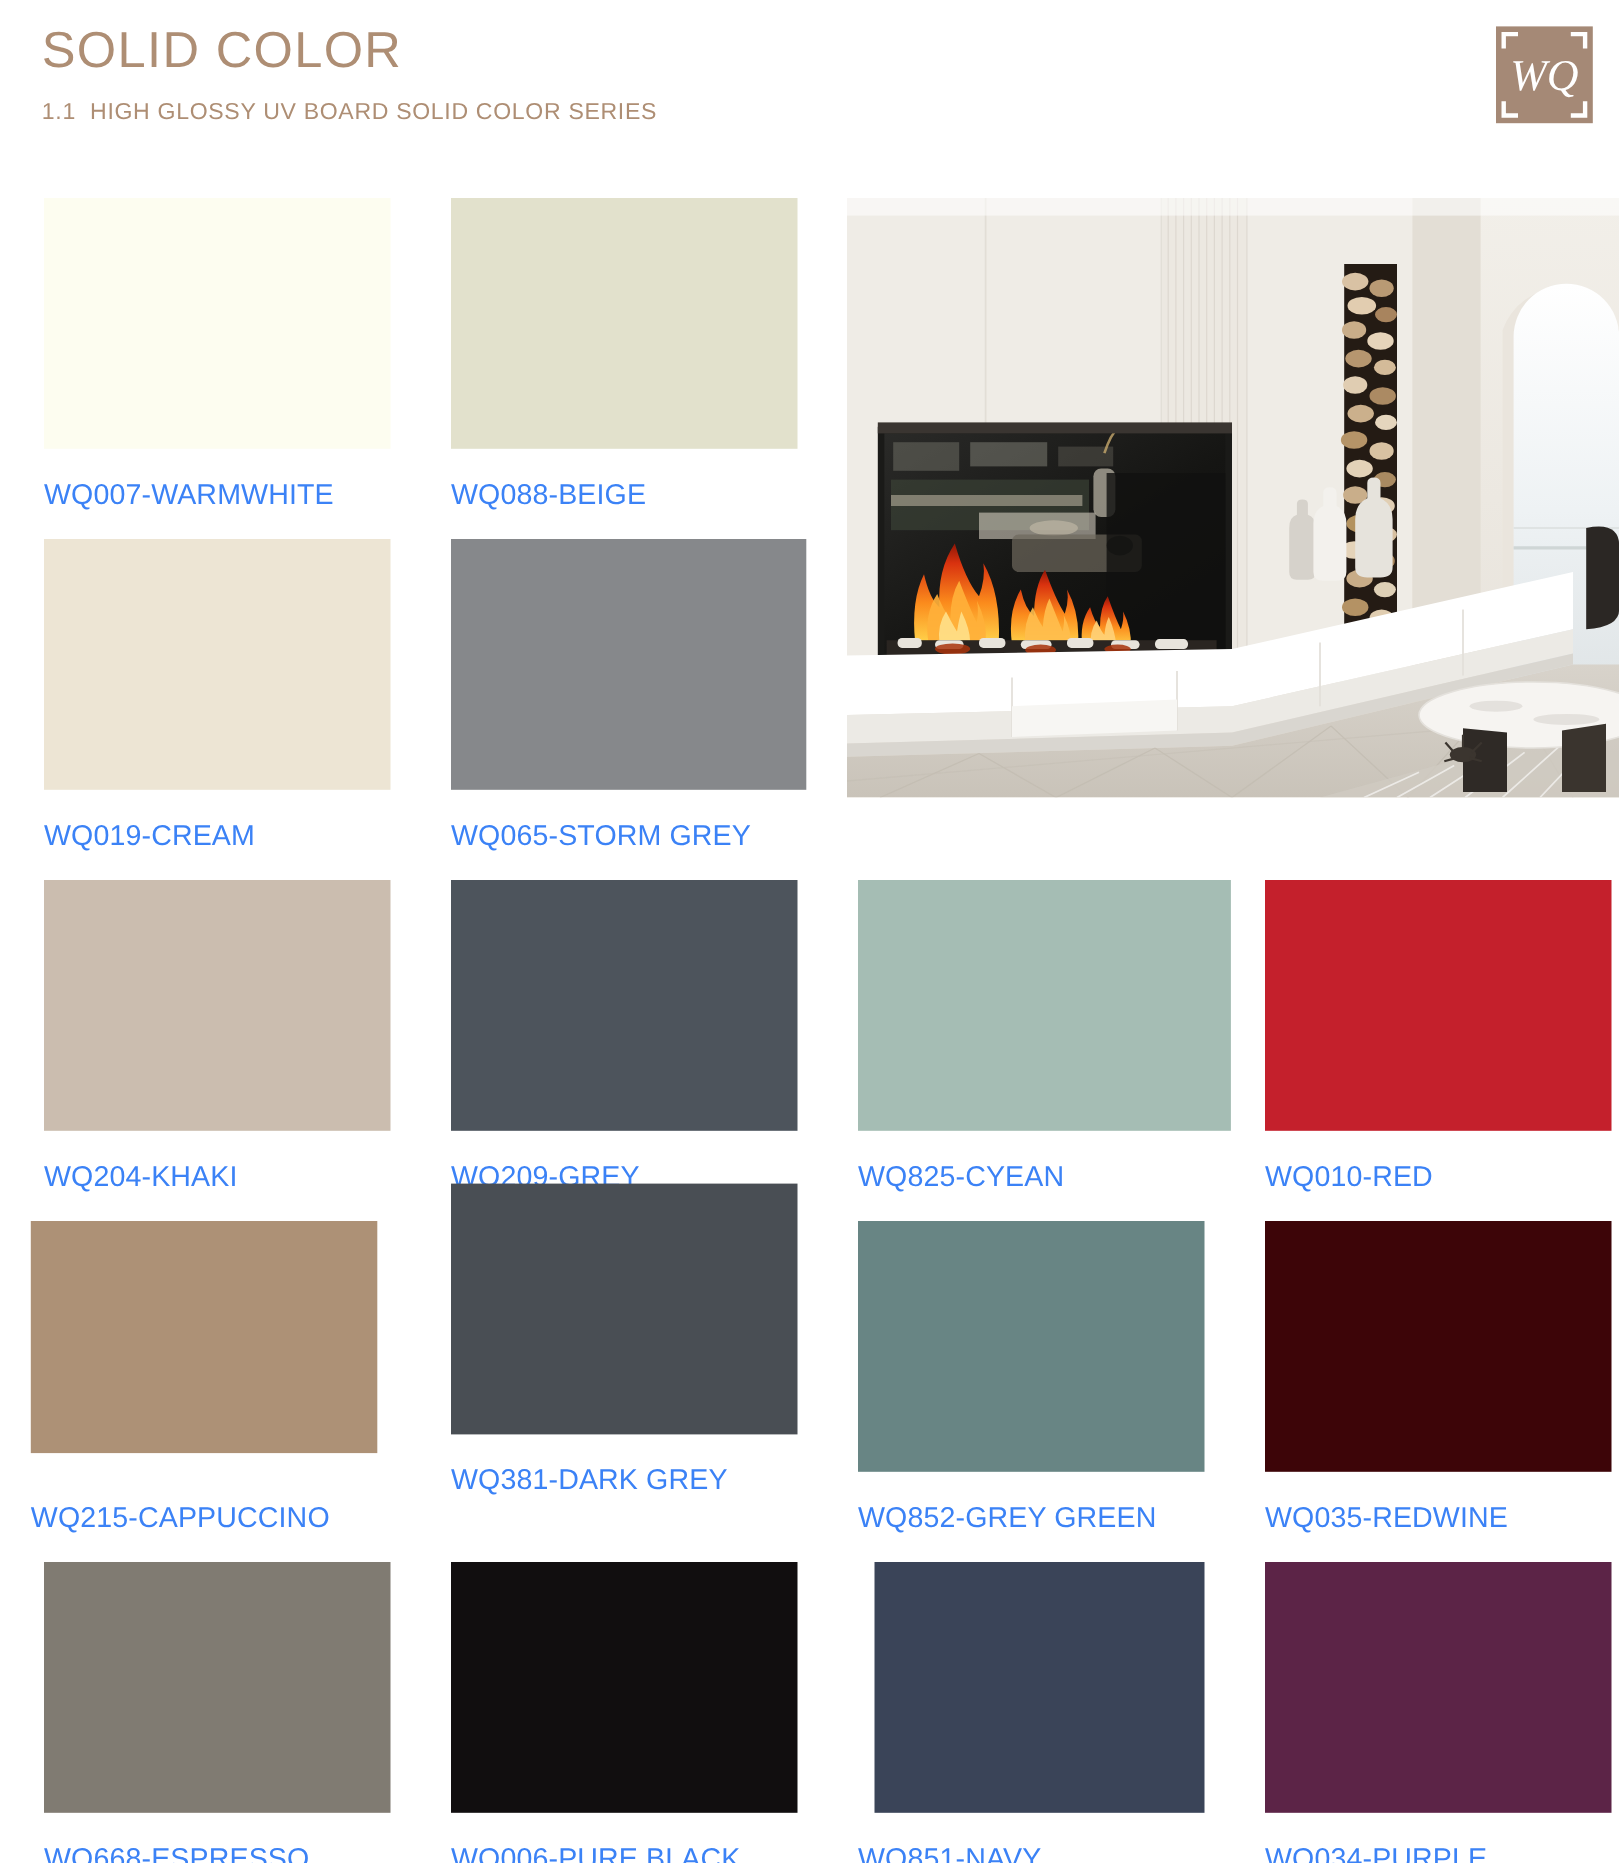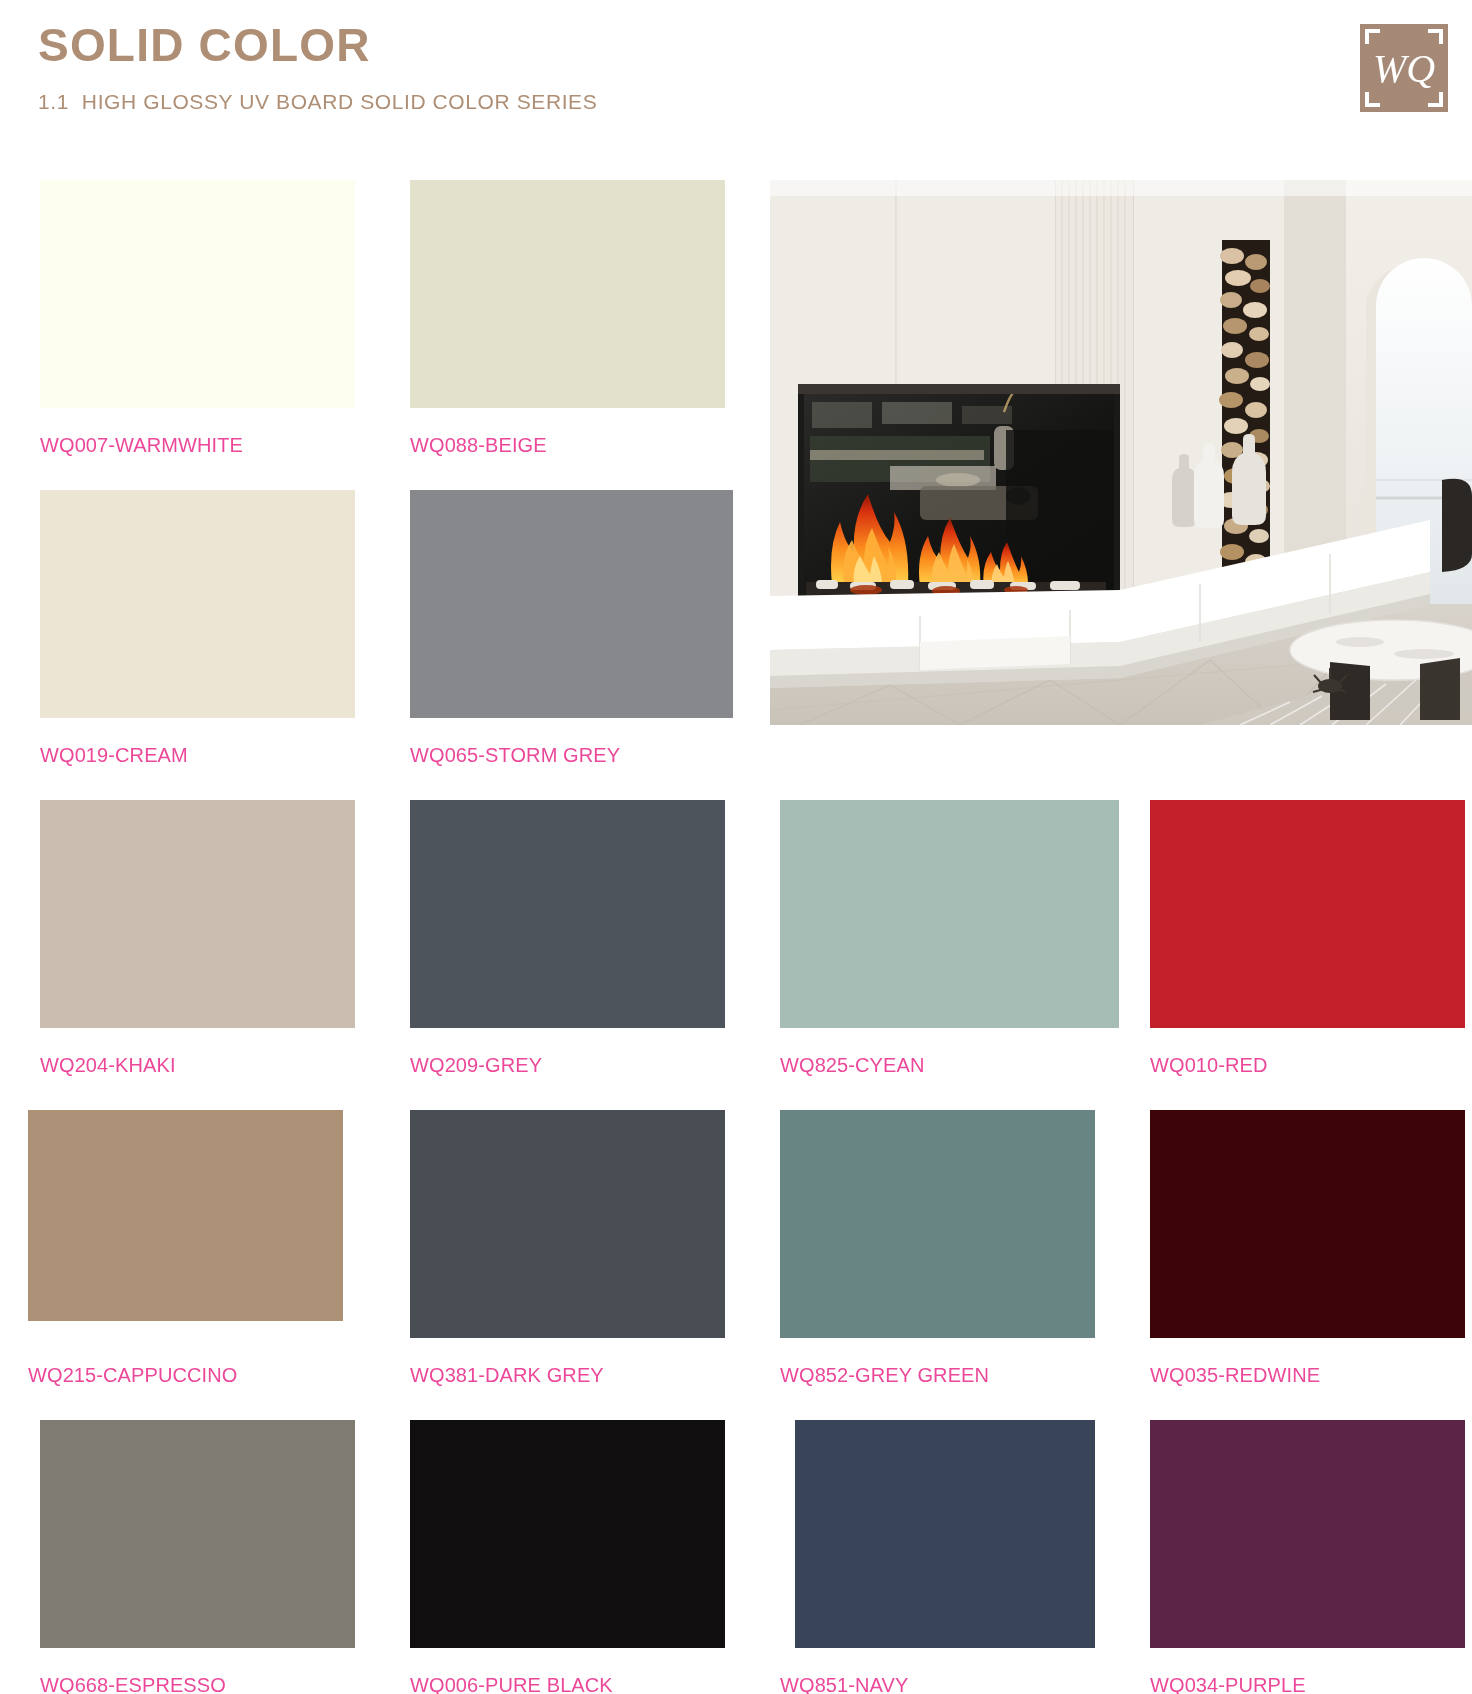--- a/index.html
+++ b/index.html
@@ -8,40 +8,40 @@
     background:#ffffff;
     font-family:"Liberation Sans", sans-serif;
     overflow:hidden;
   }
   .page { position:relative; width:1472px; height:1694px; background:#fff; }
 
   
   .header { position:absolute; left:0; top:0; width:1472px; height:150px; }
   .title {
     position:absolute; left:38px; top:22px;
-    font-size:46px; font-weight:bold; letter-spacing:1.2px;
+    font-size:46px; font-weight:normal; letter-spacing:1.2px;
     color:#AE8E74; line-height:1;
     font-family:"Liberation Sans", sans-serif;
   }
   .subtitle {
     position:absolute; left:38px; top:90px;
     font-size:21px; letter-spacing:0.6px; color:#AE8E74;
     font-family:"Liberation Sans", sans-serif; white-space:pre;
   }
 
   
   .logo { position:absolute; left:1358px; top:22px; width:92px; height:92px; }
   .logo svg { display:block; width:92px; height:92px; }
 
   
   .grid { position:absolute; left:0; top:0; width:1472px; height:1694px; }
   .swatch-cell { position:absolute; }
   .swatch-chip { width:100%; height:100%; display:block; }
   .swatch-label {
-    position:absolute; left:0; font-size:20px; color:#ec4899;
+    position:absolute; left:0; font-size:26px; color:#3b82f6;
     white-space:nowrap; letter-spacing:0.1px;
     font-family:"Liberation Sans", sans-serif;
   }
 
   
   .photo {
     position:absolute; left:770px; top:180px; width:702px; height:545px;
     overflow:hidden; background:#efeae4;
   }
   .photo svg { display:block; width:702px; height:545px; }
@@ -290,21 +290,21 @@
         <div class="swatch-label" style="top: 254px;">WQ825-CYEAN</div>
       </div>
       <div class="swatch-cell" style="left: 1150px; top: 800px; width: 315px; height: 228px;">
         <div class="swatch-chip" title="WQ010-RED" style="background: rgb(196, 32, 44);"></div>
         <div class="swatch-label" style="top: 254px;">WQ010-RED</div>
       </div>
       <div class="swatch-cell" style="left: 28px; top: 1110px; width: 315px; height: 211px;">
         <div class="swatch-chip" title="WQ215-CAPPUCCINO" style="background: rgb(173, 145, 118);"></div>
         <div class="swatch-label" style="top: 254px;">WQ215-CAPPUCCINO</div>
       </div>
-      <div class="swatch-cell" style="left: 410px; top: 1110px; width: 315px; height: 228px;">
+      <div class="swatch-cell" style="left: 410px; top: 1076px; width: 315px; height: 228px;">
         <div class="swatch-chip" title="WQ381-DARK GREY" style="background: rgb(73, 78, 84);"></div>
         <div class="swatch-label" style="top: 254px;">WQ381-DARK GREY</div>
       </div>
       <div class="swatch-cell" style="left: 780px; top: 1110px; width: 315px; height: 228px; text-align: right;">
         <div class="swatch-chip" title="WQ852-GREY GREEN" style="background: rgb(104, 133, 132);"></div>
         <div class="swatch-label" style="top: 254px;">WQ852-GREY GREEN</div>
       </div>
       <div class="swatch-cell" style="left: 1150px; top: 1110px; width: 315px; height: 228px;">
         <div class="swatch-chip" title="WQ035-REDWINE" style="background: rgb(61, 5, 8);"></div>
         <div class="swatch-label" style="top: 254px;">WQ035-REDWINE</div>

